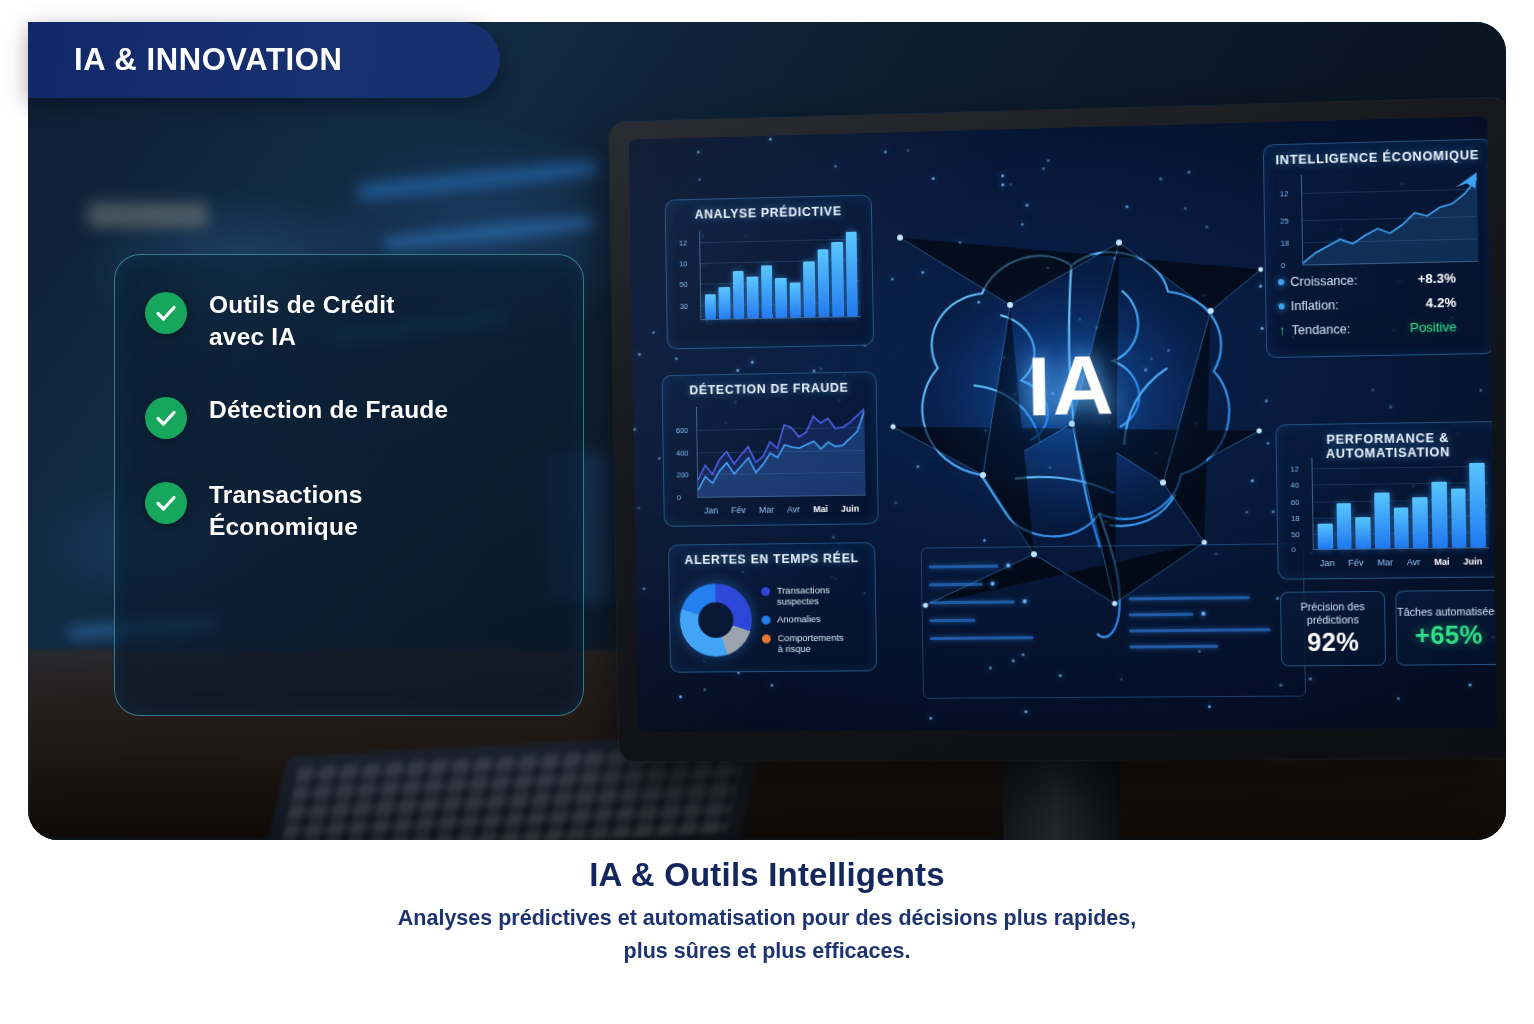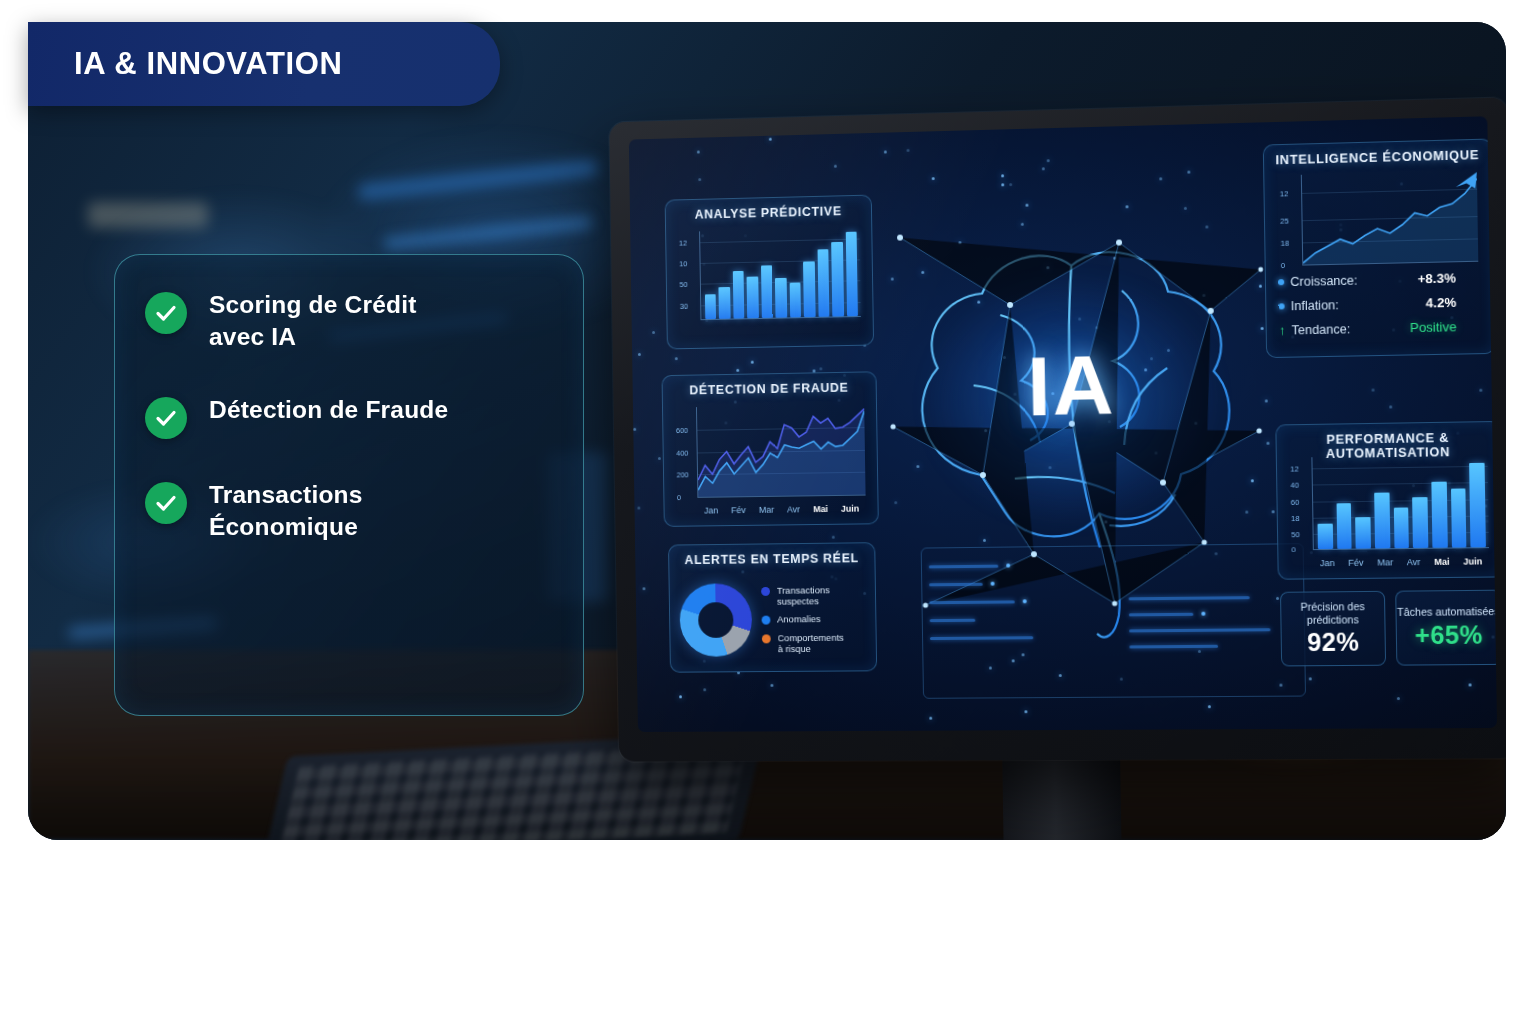--- a/index.html
+++ b/index.html
@@ -49,22 +49,22 @@
     background:radial-gradient(closest-side,rgba(240,180,90,.45),transparent 75%);filter:blur(14px);}
   .keyboard{position:absolute;left:250px;bottom:-14px;width:470px;height:110px;
     background:linear-gradient(180deg,#1b2330,#0d1219);transform:skewX(-16deg) rotate(-3deg);
     filter:blur(2.2px);border-radius:8px;opacity:.95;}
   .keyboard:after{content:"";position:absolute;inset:10px 14px;
     background:repeating-linear-gradient(90deg,rgba(255,255,255,.07) 0 14px, transparent 14px 22px),
                repeating-linear-gradient(0deg,rgba(255,255,255,.06) 0 10px, transparent 10px 19px);}
 
   
   .badge{
-    position:absolute;left:28px;top:22px;min-width:380px;height:84px;
-    display:flex;align-items:center;padding:0 46px;
+    position:absolute;left:28px;top:22px;min-width:380px;height:60px;
+    display:flex;align-items:center;padding:8px 46px;
     background:linear-gradient(100deg,#122868 0%,#17306f 60%,#16306e 100%);
     border-radius:0 40px 40px 0;
     box-shadow:0 6px 22px rgba(0,0,0,.35);
     z-index:6;
   }
   .badge span{color:#fff;font-size:31px;font-weight:700;letter-spacing:.6px;}
 
   
   .glass{
     position:absolute;left:86px;top:232px;width:470px;height:462px;
@@ -570,21 +570,21 @@
       </div>
     </div>
 
     <div class="glass">
       <div class="feat">
         <span class="tick">
           <svg viewBox="0 0 24 24" fill="none" stroke="#fff" stroke-width="3.2" stroke-linecap="round" stroke-linejoin="round">
               <path d="M4 12.5 L9.5 18 L20 6.5"></path>
             </svg>
         </span>
-        <span class="feat-label">Scoring de Crédit
+        <span class="feat-label">Outils de Crédit
 avec IA</span>
       </div>
       <div class="feat">
         <span class="tick">
           <svg viewBox="0 0 24 24" fill="none" stroke="#fff" stroke-width="3.2" stroke-linecap="round" stroke-linejoin="round">
               <path d="M4 12.5 L9.5 18 L20 6.5"></path>
             </svg>
         </span>
         <span class="feat-label">Détection de Fraude</span>
       </div>
@@ -597,14 +597,19 @@
         <span class="feat-label">Transactions
 Économique</span>
       </div>
     </div>
   </div>
 
   <div class="badge">
     <span>IA &amp; INNOVATION</span>
   </div>
 
+  <div class="caption">
+    <div class="cap-title">IA &amp; Outils Intelligents</div>
+    <div class="cap-sub">Analyses prédictives et automatisation pour des décisions plus rapides,
+plus sûres et plus efficaces.</div>
+  </div>
 
 </div>
 
 </body></html>

